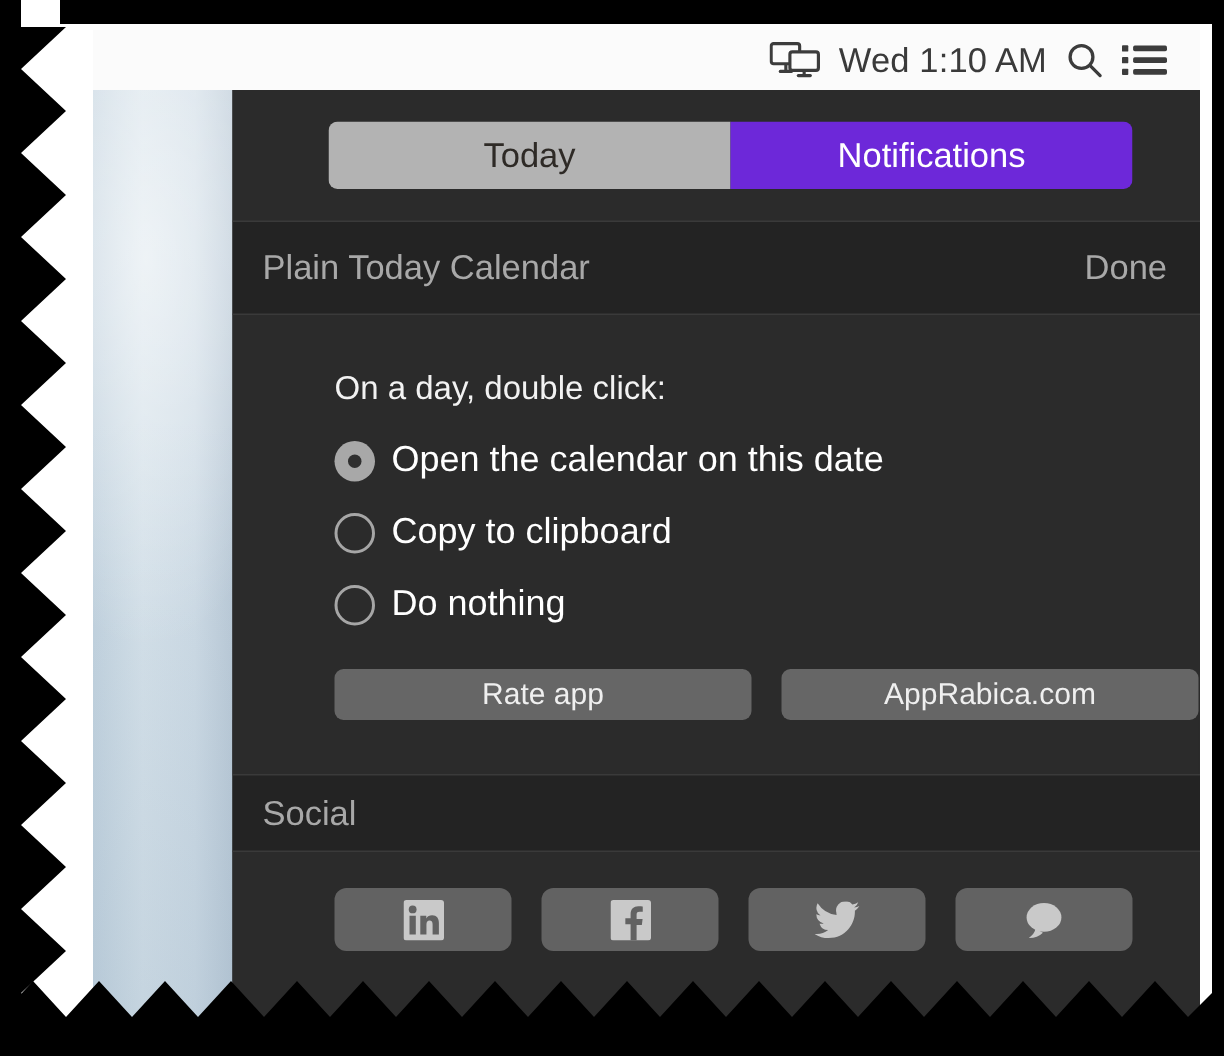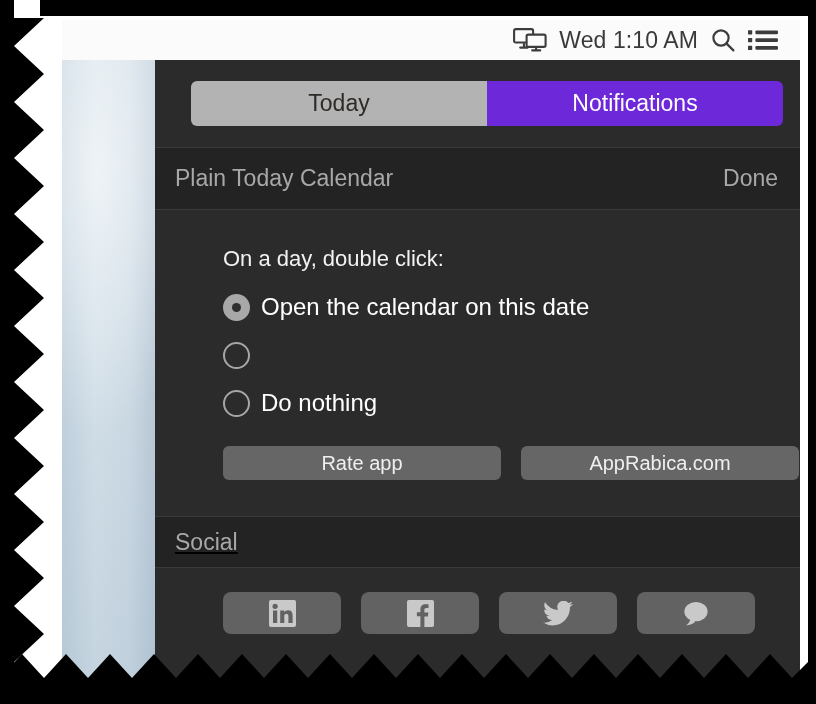--- a/index.html
+++ b/index.html
@@ -108,21 +108,21 @@
     height: 88px;
     background: #2b2b2b;
     display: flex;
     align-items: center;
     justify-content: center;
     box-sizing: border-box;
     border-bottom: 1px solid #3a3a3a;
   }
   .segmented {
     display: flex;
-    width: 592px;
+    width: 536px;
     height: 45px;
     border-radius: 6px;
     overflow: hidden;
     margin-left: 19px;
   }
   .seg {
     flex: 1;
     display: flex;
     align-items: center;
     justify-content: center;
@@ -238,21 +238,20 @@
   
   .social-header {
     height: 52px;
     background: #232323;
     display: flex;
     align-items: center;
     padding-left: 20px;
     box-sizing: border-box;
     border-top: 1px solid #3a3a3a;
     border-bottom: 1px solid #3a3a3a;
-    text-decoration: underline;
   }
   .social-title {
     font-size: 23px;
     color: #a8a8a8;
   }
   .social-body {
     background: #2b2b2b;
     padding-top: 24px;
     height: 100px;
     box-sizing: border-box;
@@ -348,20 +347,21 @@
 
         <div class="prompt">On a day, double click:</div>
 
         <div class="radio-row">
           <span class="radio on"></span>
           <span class="radio-label">Open the calendar on this date</span>
         </div>
 
         <div class="radio-row">
           <span class="radio off"></span>
+          <span class="radio-label">Copy to clipboard</span>
         </div>
 
         <div class="radio-row">
           <span class="radio off"></span>
           <span class="radio-label">Do nothing</span>
         </div>
 
         <div class="btn-row">
           <div class="btn">Rate app</div>
           <div class="btn">AppRabica.com</div>

